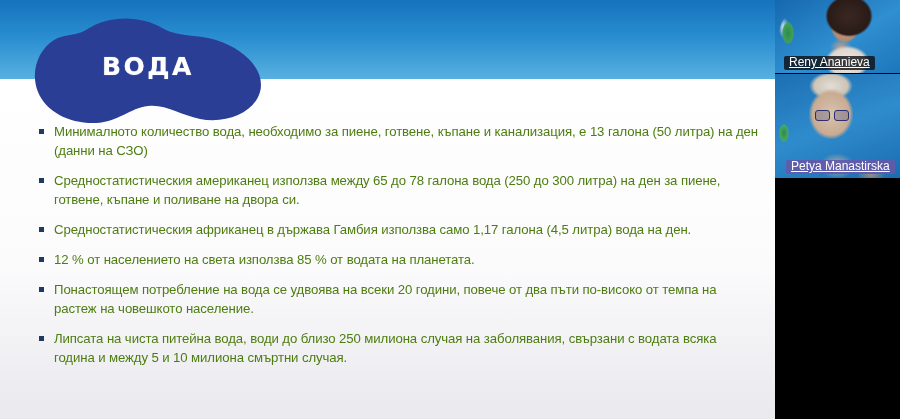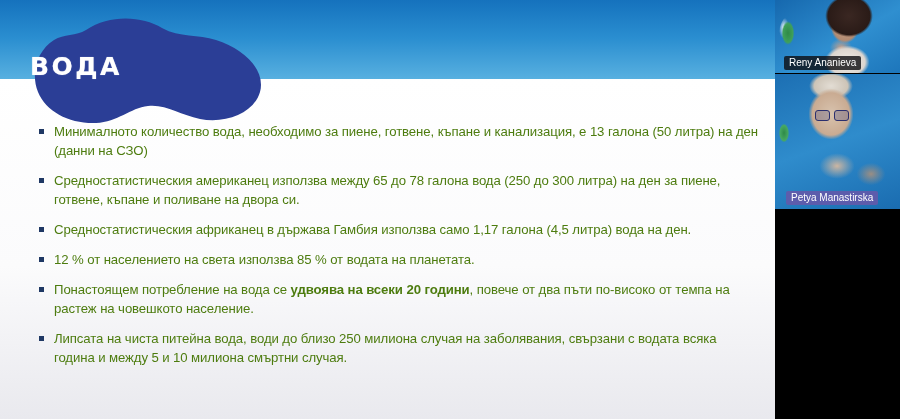--- a/index.html
+++ b/index.html
@@ -55,21 +55,21 @@
     top: 18px;
     width: 236px;
     height: 110px;
   }
   .blob-wrap svg { display: block; }
   .blob-title {
     position: absolute;
     left: 0;
     top: 36px;
     width: 236px;
-    text-align: left;
+    text-align: center;
     color: #ffffff;
     font-family: "DejaVu Sans", sans-serif;
     font-weight: 700;
     font-size: 25px;
     letter-spacing: 2.5px;
     line-height: 1;
     text-shadow: 0 0 1px rgba(255,255,255,0.6);
   }
 
   
@@ -91,39 +91,39 @@
   }
   .bullet-item:before {
     content: "";
     position: absolute;
     left: 1px;
     top: 7px;
     width: 5px;
     height: 5px;
     background: #1f3864;
   }
-  .bullet-item b { font-weight: 700; }
+  .bullet-item b { font-weight: 400; }
 
   
   .video-panel {
     position: absolute;
     right: 0;
     top: 0;
     width: 125px;
     height: 419px;
     background: #000000;
   }
   .video-tile {
     position: absolute;
     left: 0;
     width: 125px;
     overflow: hidden;
   }
   .tile-1 { top: 0; height: 73px; background: #1b6fb5; }
-  .tile-2 { top: 74px; height: 135px; background: #1d74ba; }
+  .tile-2 { top: 74px; height: 104px; background: #1d74ba; }
 
   
   .cam-bg {
     position: absolute;
     inset: 0;
   }
   .cam1-bg {
     background:
       radial-gradient(ellipse 34px 30px at 74px 16px, #3a2722 0%, #2a1b17 62%, rgba(42,27,23,0) 70%),
       radial-gradient(ellipse 20px 24px at 70px 26px, #c8a188 0%, #b28b72 60%, rgba(178,139,114,0) 72%),
@@ -175,26 +175,27 @@
     top: 46px;
     width: 14px;
     height: 26px;
     background:
       radial-gradient(ellipse 7px 13px at 7px 13px, #2f8a47 0%, #46a862 58%, rgba(70,168,98,0) 72%);
     border-radius: 60% 40% 55% 45%;
   }
   .name-tag {
     position: absolute;
     font-family: "Liberation Sans", sans-serif;
-    font-size: 10px;
+    font-size: 12px;
     line-height: 11px;
     color: #ffffff;
     padding: 1px 5px 2px 5px;
     white-space: nowrap;
     border-radius: 2px;
+    text-decoration: underline;
   }
   .name-1 {
     left: 9px;
     bottom: 3px;
     background: rgba(14,14,18,0.80);
   }
   .name-2 {
     left: 11px;
     bottom: 4px;
     background: rgba(98,90,170,0.92);

